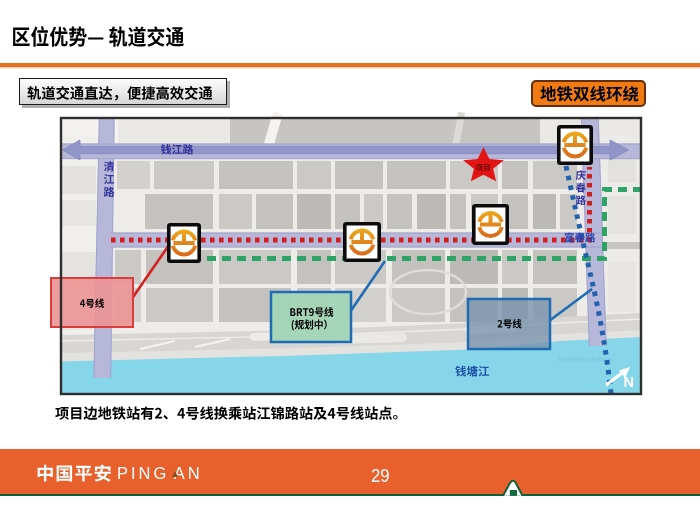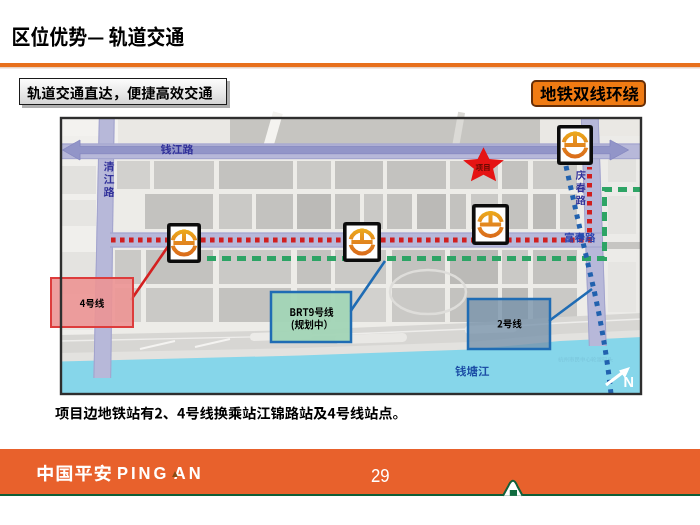--- a/index.html
+++ b/index.html
@@ -211,21 +211,21 @@
 <svg class="abs" style="left:0;top:395px" width="700" height="35" viewBox="0 395 700 35">
       <path d="M63.5 411.6V414.5C63.5 415.9 63.0 417.6 59.2 418.5C59.6 418.8 60.1 419.5 60.3 419.8C64.3 418.6 65.2 416.5 65.2 414.6V411.6ZM64.7 417.5C65.8 418.1 67.1 419.1 67.7 419.7L68.9 418.6C68.2 417.9 66.8 417.0 65.8 416.5ZM55.3 415.5 55.7 417.3C57.1 416.9 58.8 416.3 60.5 415.6L60.3 414.2L58.8 414.6V409.6H60.3V408.0H55.5V409.6H57.2V415.0ZM60.8 409.6V416.3H62.5V411.1H66.2V416.3H68.0V409.6H64.7L65.3 408.5H68.7V407.0H60.4V408.5H63.3C63.2 408.9 63.0 409.3 62.9 409.6Z M72.9 412.1H79.5V413.8H72.9ZM72.9 410.5V408.9H79.5V410.5ZM72.9 415.4H79.5V417.1H72.9ZM71.2 407.2V419.6H72.9V418.7H79.5V419.6H81.3V407.2Z M84.4 407.4C85.1 408.2 86.0 409.3 86.4 410.0L87.9 408.9C87.4 408.2 86.5 407.2 85.7 406.5ZM91.0 406.6C91.0 407.3 90.9 408.1 90.9 408.8H88.2V410.4H90.8C90.5 412.7 89.8 414.8 87.8 416.1C88.2 416.4 88.7 417.0 89.0 417.4C91.4 415.7 92.2 413.2 92.6 410.4H94.9C94.8 413.7 94.7 415.1 94.4 415.4C94.2 415.6 94.1 415.6 93.8 415.6C93.5 415.6 92.7 415.6 91.9 415.5C92.2 416.0 92.5 416.8 92.5 417.3C93.3 417.3 94.1 417.3 94.6 417.2C95.2 417.2 95.6 417.0 95.9 416.5C96.4 415.9 96.5 414.2 96.7 409.5C96.7 409.3 96.7 408.8 96.7 408.8H92.7C92.8 408.1 92.8 407.3 92.8 406.6ZM87.2 411.1H83.9V412.8H85.5V416.6C84.9 416.9 84.2 417.4 83.5 418.2L84.8 419.9C85.3 419.0 85.9 418.0 86.3 418.0C86.6 418.0 87.1 418.5 87.8 418.9C88.9 419.5 90.1 419.7 91.9 419.7C93.5 419.7 95.8 419.6 96.9 419.5C96.9 419.0 97.2 418.1 97.4 417.6C95.9 417.8 93.5 418.0 92.0 418.0C90.4 418.0 89.0 417.9 88.1 417.3C87.7 417.1 87.4 416.9 87.2 416.8Z M103.6 407.8V411.6L102.2 412.2L102.8 413.7L103.6 413.3V417.0C103.6 419.0 104.1 419.5 106.1 419.5C106.5 419.5 108.6 419.5 109.1 419.5C110.8 419.5 111.3 418.8 111.5 416.8C111.0 416.7 110.4 416.4 110.0 416.2C109.9 417.6 109.7 418.0 109.0 418.0C108.5 418.0 106.6 418.0 106.2 418.0C105.3 418.0 105.2 417.8 105.2 417.0V412.6L106.4 412.1V416.5H108.0V411.4L109.2 410.9C109.2 412.9 109.2 414.0 109.1 414.2C109.1 414.4 109.0 414.5 108.8 414.5C108.7 414.5 108.4 414.5 108.2 414.5C108.3 414.8 108.5 415.5 108.5 415.9C109.0 415.9 109.6 415.9 110.0 415.7C110.4 415.5 110.7 415.1 110.7 414.5C110.8 413.9 110.8 412.2 110.8 409.5L110.9 409.2L109.7 408.8L109.4 409.0L109.1 409.2L108.0 409.7V406.4H106.4V410.4L105.2 410.9V407.8ZM97.9 416.1 98.6 417.8C99.9 417.2 101.5 416.4 103.0 415.6L102.7 414.1L101.3 414.7V411.3H102.8V409.7H101.3V406.6H99.7V409.7H98.1V411.3H99.7V415.3C99.0 415.6 98.4 415.9 97.9 416.1Z M112.6 413.4V414.9H114.5V417.1C114.5 417.7 114.0 418.1 113.7 418.3C114.0 418.7 114.4 419.4 114.5 419.8C114.8 419.5 115.3 419.3 118.0 417.8C117.9 417.5 117.8 416.8 117.7 416.3L116.1 417.2V414.9H118.0V413.4H116.1V412.0H117.6V410.5H113.7C114.0 410.1 114.2 409.8 114.5 409.4H117.9V407.8H115.4C115.5 407.5 115.6 407.2 115.7 406.9L114.2 406.5C113.8 407.7 113.0 408.9 112.0 409.7C112.3 410.1 112.7 411.0 112.8 411.4C113.0 411.2 113.2 411.0 113.4 410.8V412.0H114.5V413.4ZM121.0 406.6V408.8H120.1C120.2 408.3 120.3 407.8 120.4 407.3L118.8 407.0C118.7 408.7 118.3 410.3 117.7 411.4C118.1 411.6 118.8 412.0 119.1 412.2C119.3 411.7 119.6 411.1 119.8 410.4H121.0V410.9C121.0 411.4 121.0 412.0 121.0 412.5H118.2V414.1H120.7C120.4 415.7 119.5 417.3 117.7 418.5C118.1 418.8 118.6 419.4 118.9 419.7C120.4 418.7 121.3 417.4 121.9 416.0C122.5 417.6 123.3 418.9 124.6 419.7C124.8 419.3 125.3 418.6 125.7 418.3C124.3 417.5 123.3 415.9 122.8 414.1H125.4V412.5H122.6C122.7 412.0 122.7 411.4 122.7 410.9V410.4H125.0V408.8H122.7V406.6Z M127.2 411.2C127.4 412.7 127.7 414.7 127.7 416.0L129.1 415.7C129.0 414.4 128.8 412.5 128.5 411.0ZM128.3 406.9C128.6 407.5 128.9 408.3 129.1 408.9H126.7V410.5H132.4V408.9H129.5L130.7 408.5C130.5 408.0 130.1 407.1 129.7 406.5ZM130.3 410.9C130.2 412.5 129.9 414.8 129.5 416.2C128.4 416.5 127.4 416.7 126.6 416.8L126.9 418.5C128.4 418.1 130.4 417.7 132.2 417.2L132.1 415.7L130.9 415.9C131.3 414.6 131.6 412.7 131.9 411.1ZM132.5 413.1V419.7H134.2V419.1H137.5V419.7H139.3V413.1H136.4V410.7H139.7V409.0H136.4V406.4H134.7V413.1ZM134.2 417.5V414.7H137.5V417.5Z M145.4 406.4C145.2 407.0 145.1 407.6 144.8 408.1H141.0V409.8H144.1C143.3 411.4 142.1 412.9 140.6 413.9C140.9 414.2 141.4 414.9 141.7 415.2C142.4 414.7 143.0 414.2 143.6 413.6V419.8H145.2V417.0H150.4V417.9C150.4 418.1 150.3 418.2 150.1 418.2C149.8 418.2 149.0 418.2 148.3 418.1C148.5 418.6 148.7 419.3 148.8 419.8C149.9 419.8 150.8 419.8 151.3 419.5C151.9 419.2 152.1 418.8 152.1 417.9V410.9H145.4C145.7 410.5 145.8 410.1 146.0 409.8H153.6V408.1H146.7C146.9 407.7 147.0 407.3 147.1 406.8ZM145.2 414.7H150.4V415.6H145.2ZM145.2 413.3V412.4H150.4V413.3Z M155.0 418.5H162.1V416.7H159.8C159.3 416.7 158.6 416.8 158.0 416.9C160.0 415.0 161.6 412.9 161.6 411.0C161.6 409.1 160.2 407.8 158.2 407.8C156.8 407.8 155.9 408.3 154.9 409.4L156.1 410.5C156.6 409.9 157.2 409.4 158.0 409.4C159.0 409.4 159.6 410.1 159.6 411.1C159.6 412.8 157.9 414.7 155.0 417.3Z M166.4 419.5 167.9 418.2C167.2 417.3 165.8 415.9 164.8 415.1L163.3 416.3C164.3 417.2 165.5 418.4 166.4 419.5Z M181.8 418.5H183.7V415.8H185.0V414.2H183.7V408.0H181.2L177.3 414.4V415.8H181.8ZM181.8 414.2H179.3L180.9 411.6C181.2 411.0 181.5 410.4 181.8 409.9H181.8C181.8 410.5 181.8 411.4 181.8 412.0Z M189.5 408.4H195.3V409.7H189.5ZM187.8 406.9V411.2H197.1V406.9ZM186.1 412.1V413.6H188.8C188.5 414.6 188.2 415.6 187.9 416.3H195.1C195.0 417.3 194.7 417.8 194.5 418.0C194.3 418.2 194.1 418.2 193.8 418.2C193.4 418.2 192.3 418.2 191.3 418.1C191.7 418.5 191.9 419.2 191.9 419.7C192.9 419.7 193.9 419.7 194.4 419.7C195.1 419.7 195.5 419.6 196.0 419.2C196.5 418.7 196.8 417.6 197.1 415.4C197.1 415.2 197.2 414.7 197.2 414.7H190.4L190.7 413.6H198.7V412.1Z M200.2 417.5 200.6 419.1C202.0 418.6 203.7 418.0 205.3 417.4L205.1 416.0C203.3 416.6 201.4 417.2 200.2 417.5ZM209.6 407.5C210.2 407.9 211.0 408.4 211.4 408.8L212.4 407.8C212.0 407.5 211.2 406.9 210.6 406.6ZM200.6 412.6C200.8 412.5 201.2 412.4 202.4 412.3C202.0 412.9 201.5 413.5 201.3 413.7C200.9 414.2 200.5 414.5 200.2 414.6C200.4 415.0 200.6 415.8 200.7 416.1C201.1 415.9 201.7 415.7 205.1 415.0C205.1 414.7 205.1 414.1 205.2 413.6L202.9 414.0C203.9 412.8 204.8 411.5 205.6 410.2L204.2 409.3C204.0 409.8 203.7 410.3 203.4 410.8L202.2 410.9C203.0 409.8 203.8 408.5 204.3 407.2L202.7 406.5C202.2 408.1 201.2 409.8 200.9 410.2C200.6 410.7 200.4 411.0 200.1 411.1C200.3 411.5 200.5 412.3 200.6 412.6ZM211.8 413.5C211.4 414.2 210.8 414.8 210.2 415.4C210.1 414.8 210.0 414.2 209.8 413.5L213.1 412.9L212.8 411.4L209.6 412.0L209.5 410.7L212.7 410.2L212.5 408.7L209.4 409.1C209.4 408.2 209.4 407.3 209.4 406.4H207.7C207.7 407.4 207.7 408.4 207.7 409.4L205.7 409.7L206.0 411.2L207.8 410.9L208.0 412.3L205.4 412.8L205.7 414.3L208.2 413.8C208.3 414.8 208.5 415.7 208.8 416.4C207.6 417.2 206.3 417.7 204.9 418.2C205.3 418.6 205.7 419.1 205.9 419.6C207.1 419.1 208.3 418.6 209.3 417.9C209.9 419.1 210.6 419.8 211.5 419.8C212.7 419.8 213.1 419.3 213.4 417.5C213.0 417.4 212.5 417.0 212.2 416.6C212.1 417.8 212.0 418.1 211.7 418.1C211.4 418.1 211.0 417.7 210.7 417.0C211.7 416.1 212.5 415.2 213.2 414.2Z M218.6 414.3V415.7H221.6C221.0 416.7 219.9 417.7 217.8 418.6C218.2 418.9 218.7 419.5 218.9 419.8C221.0 418.9 222.2 417.7 222.9 416.6C223.8 418.0 225.1 419.1 226.7 419.7C226.9 419.3 227.4 418.7 227.7 418.4C226.1 417.9 224.8 416.9 224.0 415.7H227.5V414.3H226.6V410.1H225.2C225.7 409.5 226.1 408.9 226.4 408.3L225.3 407.6L225.0 407.7H222.5C222.6 407.4 222.8 407.1 222.9 406.8L221.2 406.5C220.7 407.6 219.9 408.9 218.6 409.9V409.1H217.4V406.4H215.7V409.1H214.3V410.7H215.7V413.2C215.1 413.4 214.6 413.5 214.1 413.6L214.5 415.3L215.7 414.9V417.8C215.7 418.0 215.7 418.0 215.5 418.0C215.4 418.0 214.9 418.0 214.4 418.0C214.6 418.5 214.8 419.2 214.9 419.7C215.7 419.7 216.4 419.6 216.8 419.3C217.2 419.1 217.4 418.6 217.4 417.8V414.4L218.8 414.0L218.6 412.5L217.4 412.8V410.7H218.6V410.1C218.9 410.3 219.2 410.8 219.4 411.1V414.3ZM221.6 409.1H224.0C223.8 409.4 223.6 409.8 223.3 410.1H220.8C221.1 409.8 221.3 409.4 221.6 409.1ZM224.1 411.4H224.9V414.3H223.8C223.9 413.8 223.9 413.4 223.9 413.0V411.4ZM221.1 414.3V411.4H222.2V412.9C222.2 413.3 222.2 413.8 222.1 414.3Z M240.0 411.5C239.6 411.8 239.1 412.0 238.5 412.2V411.1H236.9V414.1C236.9 414.7 237.0 415.1 237.2 415.4C236.7 415.0 236.3 414.5 236.0 414.0V410.8H241.3V409.3H236.0V408.4C237.5 408.3 238.9 408.1 240.2 407.9L239.4 406.4C236.9 406.9 233.1 407.1 229.7 407.2C229.8 407.6 230.0 408.2 230.1 408.7C231.4 408.6 232.8 408.6 234.2 408.5V409.3H228.8V410.8H234.2V414.0C233.9 414.4 233.5 414.8 233.2 415.2V411.1H231.6V411.9H229.3V413.2H231.6V414.0C230.5 414.1 229.6 414.2 228.8 414.3L229.1 415.7L231.6 415.3V415.8H232.4C231.3 416.8 229.8 417.5 228.3 417.9C228.7 418.3 229.1 418.9 229.4 419.4C231.3 418.7 232.9 417.6 234.2 416.2V419.8H236.0V416.2C237.2 417.6 238.8 418.8 240.7 419.4C240.9 418.9 241.4 418.3 241.8 418.0C240.2 417.5 238.7 416.8 237.6 415.8C237.8 415.9 238.2 416.0 238.6 416.0C238.9 416.0 239.6 416.0 239.9 416.0C240.9 416.0 241.3 415.6 241.5 414.3C241.0 414.2 240.4 413.9 240.1 413.7C240.1 414.4 240.0 414.6 239.8 414.6C239.6 414.6 239.0 414.6 238.9 414.6C238.5 414.6 238.5 414.5 238.5 414.1V413.6C239.3 413.4 240.2 413.1 241.0 412.8Z M243.3 411.2C243.6 412.7 243.8 414.7 243.9 416.0L245.3 415.7C245.2 414.4 244.9 412.5 244.6 411.0ZM244.4 406.9C244.8 407.5 245.1 408.3 245.3 408.9H242.8V410.5H248.5V408.9H245.7L246.8 408.5C246.7 408.0 246.3 407.1 245.9 406.5ZM246.5 410.9C246.3 412.5 246.0 414.8 245.7 416.2C244.6 416.5 243.5 416.7 242.7 416.8L243.1 418.5C244.6 418.1 246.6 417.7 248.4 417.2L248.2 415.7L247.1 415.9C247.4 414.6 247.8 412.7 248.0 411.1ZM248.6 413.1V419.7H250.3V419.1H253.7V419.7H255.4V413.1H252.6V410.7H255.9V409.0H252.6V406.4H250.8V413.1ZM250.3 417.5V414.7H253.7V417.5Z M257.7 407.9C258.5 408.3 259.7 409.1 260.2 409.5L261.3 408.2C260.7 407.8 259.5 407.1 258.7 406.6ZM256.9 411.8C257.7 412.2 258.9 412.9 259.5 413.3L260.5 411.9C259.8 411.5 258.6 410.9 257.8 410.5ZM257.3 418.5 258.8 419.6C259.6 418.2 260.5 416.6 261.3 415.1L260.0 414.0C259.2 415.6 258.1 417.4 257.3 418.5ZM260.8 417.2V418.9H270.1V417.2H266.3V409.3H269.5V407.6H261.6V409.3H264.5V417.2Z M278.5 410.9H282.0V411.7H278.5ZM278.5 409.0H282.0V409.8H278.5ZM271.3 413.4V414.9H273.1V417.0C273.1 417.8 272.6 418.3 272.2 418.6C272.5 418.8 272.9 419.4 273.1 419.7C273.3 419.4 273.8 419.1 276.4 417.6C276.3 417.2 276.1 416.5 276.0 416.1L274.6 416.9V414.9H276.3V413.4H274.6V412.0H276.0V410.5H272.3C272.6 410.2 272.8 409.8 273.0 409.4H276.4V407.8H273.7C273.8 407.5 273.9 407.2 274.0 406.9L272.5 406.4C272.2 407.7 271.6 408.9 270.8 409.7C271.1 410.1 271.5 411.0 271.6 411.4L272.0 411.0V412.0H273.1V413.4ZM277.0 407.8V412.9H279.4V413.9H276.6V418.9H278.2V415.4H279.4V419.7H281.1V415.4H282.4V417.3C282.4 417.4 282.3 417.5 282.2 417.5C282.0 417.5 281.6 417.5 281.3 417.5C281.4 417.9 281.6 418.5 281.7 418.9C282.4 418.9 283.0 418.9 283.4 418.7C283.9 418.4 284.0 418.0 284.0 417.3V413.9H281.1V412.9H283.6V407.8H280.8C280.9 407.4 281.0 407.0 281.2 406.5L279.2 406.4C279.2 406.8 279.1 407.3 279.0 407.8Z M287.3 408.4H289.2V410.2H287.3ZM285.1 417.6 285.4 419.2C287.0 418.9 289.2 418.3 291.2 417.9L291.0 416.4L289.4 416.7V414.8H290.9V414.4C291.1 414.7 291.3 415.0 291.5 415.2L291.8 415.1V419.7H293.3V419.3H296.0V419.7H297.7V415.0L297.7 415.0C297.9 414.6 298.4 413.9 298.8 413.6C297.6 413.2 296.6 412.7 295.8 412.0C296.7 411.0 297.4 409.7 297.8 408.2L296.7 407.7L296.4 407.8H294.4C294.5 407.5 294.7 407.2 294.8 406.8L293.1 406.4C292.7 408.0 291.8 409.5 290.8 410.5V407.0H285.9V411.7H287.9V417.1L287.1 417.2V412.7H285.8V417.5ZM293.3 417.8V415.9H296.0V417.8ZM295.7 409.2C295.4 409.8 295.1 410.4 294.7 410.9C294.2 410.4 293.9 409.9 293.6 409.4L293.7 409.2ZM293.0 414.5C293.6 414.1 294.2 413.7 294.7 413.2C295.2 413.7 295.8 414.1 296.5 414.5ZM293.6 412.0C292.8 412.8 291.9 413.4 290.9 413.8V413.3H289.4V411.7H290.8V410.8C291.2 411.0 291.7 411.5 291.9 411.8C292.2 411.5 292.5 411.1 292.8 410.8C293.0 411.2 293.3 411.6 293.6 412.0Z M300.1 411.2C300.4 412.7 300.6 414.7 300.7 416.0L302.1 415.7C302.0 414.4 301.7 412.5 301.4 411.0ZM301.2 406.9C301.6 407.5 301.9 408.3 302.1 408.9H299.6V410.5H305.3V408.9H302.5L303.6 408.5C303.5 408.0 303.1 407.1 302.7 406.5ZM303.3 410.9C303.1 412.5 302.8 414.8 302.5 416.2C301.4 416.5 300.3 416.7 299.5 416.8L299.9 418.5C301.4 418.1 303.4 417.7 305.2 417.2L305.0 415.7L303.9 415.9C304.2 414.6 304.6 412.7 304.8 411.1ZM305.4 413.1V419.7H307.1V419.1H310.5V419.7H312.2V413.1H309.4V410.7H312.7V409.0H309.4V406.4H307.6V413.1ZM307.1 417.5V414.7H310.5V417.5Z M314.4 407.1V408.9H316.6V409.8C316.6 412.1 316.3 415.7 313.5 418.2C313.9 418.5 314.5 419.2 314.8 419.7C316.8 417.8 317.8 415.5 318.1 413.3C318.8 414.6 319.5 415.8 320.5 416.8C319.5 417.4 318.4 417.9 317.2 418.3C317.5 418.6 317.9 419.3 318.2 419.8C319.5 419.3 320.8 418.7 321.9 417.9C323.0 418.7 324.3 419.3 325.9 419.7C326.1 419.2 326.6 418.4 327.0 418.0C325.6 417.7 324.4 417.3 323.3 416.6C324.7 415.2 325.6 413.3 326.2 410.9L325.0 410.4L324.7 410.5H322.7C323.0 409.4 323.2 408.2 323.4 407.1ZM321.9 415.6C320.2 414.1 319.1 412.0 318.4 409.6V408.9H321.3C321.1 410.1 320.8 411.2 320.5 412.1H324.0C323.5 413.5 322.8 414.7 321.9 415.6Z M332.1 418.5H334.1V415.8H335.3V414.2H334.1V408.0H331.6L327.7 414.4V415.8H332.1ZM332.1 414.2H329.7L331.3 411.6C331.6 411.0 331.9 410.4 332.2 409.9H332.2C332.2 410.5 332.1 411.4 332.1 412.0Z M339.9 408.4H345.7V409.7H339.9ZM338.2 406.9V411.2H347.5V406.9ZM336.5 412.1V413.6H339.2C338.9 414.6 338.5 415.6 338.2 416.3H345.5C345.3 417.3 345.1 417.8 344.9 418.0C344.7 418.2 344.5 418.2 344.2 418.2C343.7 418.2 342.7 418.2 341.7 418.1C342.0 418.5 342.3 419.2 342.3 419.7C343.3 419.7 344.2 419.7 344.8 419.7C345.4 419.7 345.9 419.6 346.3 419.2C346.9 418.7 347.2 417.6 347.5 415.4C347.5 415.2 347.6 414.7 347.6 414.7H340.7L341.1 413.6H349.1V412.1Z M350.6 417.5 351.0 419.1C352.3 418.6 354.1 418.0 355.7 417.4L355.4 416.0C353.7 416.6 351.8 417.2 350.6 417.5ZM360.0 407.5C360.6 407.9 361.3 408.4 361.7 408.8L362.8 407.8C362.3 407.5 361.5 406.9 361.0 406.6ZM351.0 412.6C351.2 412.5 351.6 412.4 352.8 412.3C352.3 412.9 351.9 413.5 351.7 413.7C351.3 414.2 350.9 414.5 350.6 414.6C350.7 415.0 351.0 415.8 351.1 416.1C351.5 415.9 352.0 415.7 355.5 415.0C355.5 414.7 355.5 414.1 355.5 413.6L353.3 414.0C354.3 412.8 355.2 411.5 356.0 410.2L354.6 409.3C354.4 409.8 354.1 410.3 353.8 410.8L352.6 410.9C353.4 409.8 354.1 408.5 354.7 407.2L353.1 406.5C352.6 408.1 351.6 409.8 351.3 410.2C351.0 410.7 350.7 411.0 350.4 411.1C350.6 411.5 350.9 412.3 351.0 412.6ZM362.2 413.5C361.7 414.2 361.2 414.8 360.6 415.4C360.5 414.8 360.3 414.2 360.2 413.5L363.5 412.9L363.2 411.4L360.0 412.0L359.9 410.7L363.1 410.2L362.8 408.7L359.8 409.1C359.7 408.2 359.7 407.3 359.7 406.4H358.0C358.0 407.4 358.1 408.4 358.1 409.4L356.1 409.7L356.3 411.2L358.2 410.9L358.4 412.3L355.8 412.8L356.0 414.3L358.6 413.8C358.7 414.8 358.9 415.7 359.1 416.4C358.0 417.2 356.7 417.7 355.3 418.2C355.6 418.6 356.1 419.1 356.3 419.6C357.5 419.1 358.7 418.6 359.7 417.9C360.3 419.1 361.0 419.8 361.9 419.8C363.0 419.8 363.5 419.3 363.8 417.5C363.4 417.4 362.9 417.0 362.6 416.6C362.5 417.8 362.4 418.1 362.1 418.1C361.7 418.1 361.4 417.7 361.1 417.0C362.1 416.1 362.9 415.2 363.6 414.2Z M365.3 411.2C365.6 412.7 365.8 414.7 365.9 416.0L367.2 415.7C367.2 414.4 366.9 412.5 366.6 411.0ZM366.4 406.9C366.7 407.5 367.1 408.3 367.2 408.9H364.8V410.5H370.5V408.9H367.7L368.8 408.5C368.6 408.0 368.3 407.1 367.9 406.5ZM368.5 410.9C368.3 412.5 368.0 414.8 367.6 416.2C366.5 416.5 365.5 416.7 364.7 416.8L365.1 418.5C366.6 418.1 368.6 417.7 370.4 417.2L370.2 415.7L369.0 415.9C369.4 414.6 369.8 412.7 370.0 411.1ZM370.6 413.1V419.7H372.3V419.1H375.7V419.7H377.4V413.1H374.6V410.7H377.9V409.0H374.6V406.4H372.8V413.1ZM372.3 417.5V414.7H375.7V417.5Z M382.1 412.2H388.7V414.0H382.1ZM382.9 416.7C383.0 417.7 383.2 418.9 383.2 419.7L384.9 419.5C384.9 418.7 384.7 417.5 384.5 416.5ZM385.8 416.7C386.2 417.6 386.6 418.9 386.8 419.6L388.4 419.2C388.3 418.4 387.8 417.2 387.4 416.3ZM388.7 416.6C389.4 417.6 390.1 418.9 390.4 419.7L392.1 419.0C391.7 418.2 390.9 417.0 390.2 416.1ZM380.5 416.2C380.1 417.2 379.4 418.3 378.7 419.0L380.3 419.7C381.1 419.0 381.8 417.7 382.2 416.6ZM380.5 410.6V415.6H390.4V410.6H386.2V409.3H391.3V407.7H386.2V406.4H384.5V410.6Z M395.3 415.0C394.0 415.0 393.0 416.0 393.0 417.3C393.0 418.5 394.0 419.6 395.3 419.6C396.6 419.6 397.6 418.5 397.6 417.3C397.6 416.0 396.6 415.0 395.3 415.0ZM395.3 418.6C394.6 418.6 394.0 418.0 394.0 417.3C394.0 416.6 394.6 416.0 395.3 416.0C396.0 416.0 396.6 416.6 396.6 417.3C396.6 418.0 396.0 418.6 395.3 418.6Z" fill="#000000"></path>
     </svg>
 
 <div class="abs" style="left:0;top:449px;width:700px;height:45px;background:#e8612c;border-bottom:2px solid #0e5e37;"></div>
 
 <svg class="abs" style="left:0;top:449px" width="700" height="45" viewBox="0 449 700 45">
       <path d="M44.0 464.7V467.8H37.6V477.0H39.8V476.0H44.0V481.6H46.3V476.0H50.5V476.9H52.8V467.8H46.3V464.7ZM39.8 473.8V470.0H44.0V473.8ZM50.5 473.8H46.3V470.0H50.5Z M59.5 475.9V477.7H69.1V475.9H67.8L68.7 475.4C68.5 474.9 67.9 474.3 67.4 473.8H68.4V472.0H65.3V470.2H68.8V468.4H59.7V470.2H63.2V472.0H60.2V473.8H63.2V475.9ZM65.8 474.3C66.3 474.8 66.8 475.4 67.1 475.9H65.3V473.8H67.0ZM56.6 465.4V481.6H58.8V480.7H69.7V481.6H72.1V465.4ZM58.8 478.7V467.4H69.7V478.7Z M77.2 469.1C77.8 470.3 78.4 471.9 78.6 472.9L80.7 472.2C80.5 471.2 79.9 469.7 79.3 468.5ZM87.7 468.5C87.4 469.7 86.7 471.3 86.1 472.3L88.0 472.9C88.7 471.9 89.4 470.5 90.1 469.1ZM75.2 473.4V475.6H82.3V481.6H84.6V475.6H91.9V473.4H84.6V468.0H90.8V465.8H76.1V468.0H82.3V473.4Z M100.6 465.2C100.9 465.6 101.1 466.1 101.3 466.6H94.9V470.7H97.1V468.7H108.1V470.7H110.5V466.6H104.0C103.7 466.0 103.3 465.3 102.9 464.6ZM105.0 473.7C104.5 474.8 103.9 475.6 103.1 476.4C102.1 476.0 101.1 475.6 100.1 475.3C100.4 474.8 100.8 474.3 101.1 473.7ZM96.6 476.2C98.0 476.7 99.5 477.2 101.0 477.8C99.3 478.7 97.2 479.3 94.6 479.6C95.0 480.1 95.7 481.1 95.9 481.6C98.9 481.0 101.4 480.2 103.4 478.8C105.6 479.8 107.6 480.8 108.9 481.7L110.7 479.8C109.4 479.0 107.4 478.1 105.3 477.2C106.2 476.3 107.0 475.1 107.5 473.7H110.8V471.7H102.3C102.6 471.0 103.0 470.2 103.3 469.5L100.8 469.0C100.5 469.9 100.0 470.8 99.6 471.7H94.6V473.7H98.4C97.8 474.6 97.2 475.4 96.7 476.1Z" fill="#ffffff"></path>
     </svg>
 
-<div class="abs" style="left:117px;top:464px;color:#fff;font-size:16.5px;font-weight:bold;letter-spacing:3px;">PING AN</div>
+<div class="abs" style="left:117px;top:464px;color:#fff;font-size:16.5px;font-weight:normal;letter-spacing:3px;">PING AN</div>
 
 <div class="abs" style="left:172px;top:471px;width:0;height:0;border-left:3.5px solid transparent;border-right:3.5px solid transparent;border-bottom:6px solid #8a4b14;"></div>
 
 <div class="abs" style="left:371px;top:464.5px;color:#fff;font-size:19px;transform:scaleX(0.88);transform-origin:0 0;">29</div>
 
 <svg class="abs" style="left:500px;top:478px" width="26" height="20" viewBox="0 0 26 20">
 <path d="M3,17.8 L8.2,8.2 Q10.8,2.8 13,2.8 Q15.2,2.8 17.4,8.2 L22.6,17.8" fill="#ffffff" stroke="#11603a" stroke-width="2" stroke-linejoin="round"></path>
 <rect x="9.8" y="12" width="7.2" height="5.9" fill="#0f6b3f"></rect>
 </svg>
 </div>

